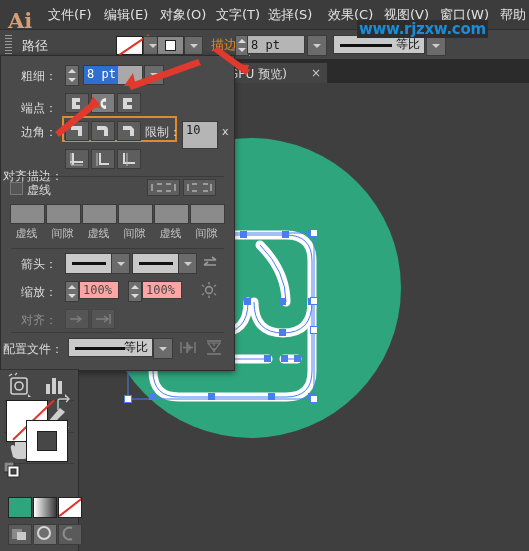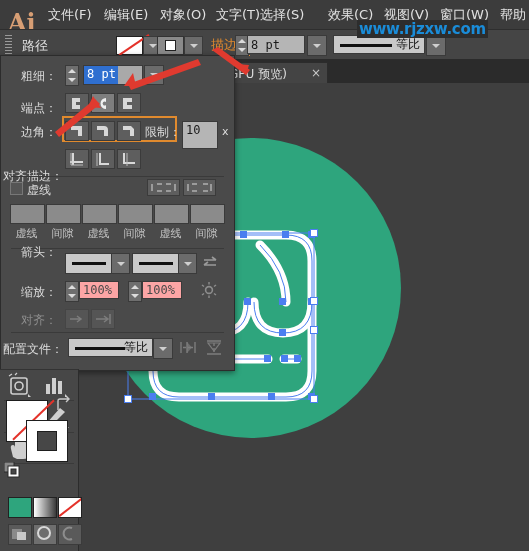--- a/index.html
+++ b/index.html
@@ -8,21 +8,21 @@
     background:#3c3c3c;
     font-family:"DejaVu Sans","Liberation Sans",sans-serif;
     font-size:12px;color:#d6d6d6;
     -webkit-font-smoothing:none;
   }
   #root{position:relative;width:529px;height:551px;overflow:hidden;}
 
   
   .menubar{position:absolute;left:0;top:0;width:529px;height:29px;background:#3c3c3c;}
   .ai-logo{position:absolute;left:8px;top:8px;font-family:"DejaVu Serif","Liberation Serif",serif;
-           font-size:24px;font-weight:bold;color:#d79e74;letter-spacing:0px;text-decoration:underline;}
+           font-size:21px;font-weight:bold;color:#d79e74;letter-spacing:0px;text-decoration:underline;}
   .menu-item{position:absolute;top:6px;font-size:13px;color:#e2e2e2;white-space:nowrap;}
 
   
   .controlbar{position:absolute;left:0;top:29px;width:529px;height:30px;background:#454545;
               border-top:1px solid #2e2e2e;border-bottom:1px solid #2e2e2e;}
   .cb-label{position:absolute;top:7px;font-size:13px;color:#e2e2e2;white-space:nowrap;text-align:right;}
   .cb-grip{position:absolute;left:5px;top:5px;width:7px;height:19px;
       background:repeating-linear-gradient(to bottom,#9a9a9a 0 1px,#454545 1px 3px);}
   .swatch-none{position:absolute;left:116px;top:36px;width:25px;height:17px;background:#fff;
                border:1px solid #222;}
@@ -106,21 +106,21 @@
 <body>
 
 <div id="root">
 
   <div class="menubar">
     <div class="ai-logo">Ai</div>
     <div class="menu-item" style="left:48px">文件(F)</div>
     <div class="menu-item" style="left:104px">编辑(E)</div>
     <div class="menu-item" style="left:160px">对象(O)</div>
     <div class="menu-item" style="left:216px">文字(T)</div>
-    <div class="menu-item" style="left:260px">选择(S)</div>
+    <div class="menu-item" style="left:268px">选择(S)</div>
     <div class="menu-item" style="left:328px">效果(C)</div>
     <div class="menu-item" style="left:384px">视图(V)</div>
     <div class="menu-item" style="left:440px">窗口(W)</div>
     <div class="menu-item" style="left:500px">帮助</div>
   </div>
 
   <div class="controlbar">
     <div class="cb-grip"></div>
     <div class="cb-label" style="left:22px">路径</div>
   </div>
@@ -320,21 +320,21 @@
 
     <div class="dashlbl" style="left:9px;top:170px;">虚线</div>
     <div class="dashlbl" style="left:45px;top:170px;">间隙</div>
     <div class="dashlbl" style="left:81px;top:170px;">虚线</div>
     <div class="dashlbl" style="left:117px;top:170px;">间隙</div>
     <div class="dashlbl" style="left:153px;top:170px;">虚线</div>
     <div class="dashlbl" style="left:189px;top:170px;">间隙</div>
 
     <div class="divider" style="top:192px;"></div>
 
-    <div class="plabel" style="left:8px;top:188px;width:48px;">箭头：</div>
+    <div class="plabel" style="left:8px;top:200px;width:48px;">箭头：</div>
     <div class="arrowbox" style="left:64px;top:197px;width:46px;">
       <div class="pline" style="width:34px;"></div>
     </div>
     <div class="drop-btn" style="left:110px;top:197px;width:17px;height:19px;">
       <div class="mini-arrow"></div>
     </div>
     <div class="arrowbox" style="left:131px;top:197px;width:46px;">
       <div class="pline" style="width:34px;"></div>
     </div>
     <div class="drop-btn" style="left:177px;top:197px;width:17px;height:19px;">

